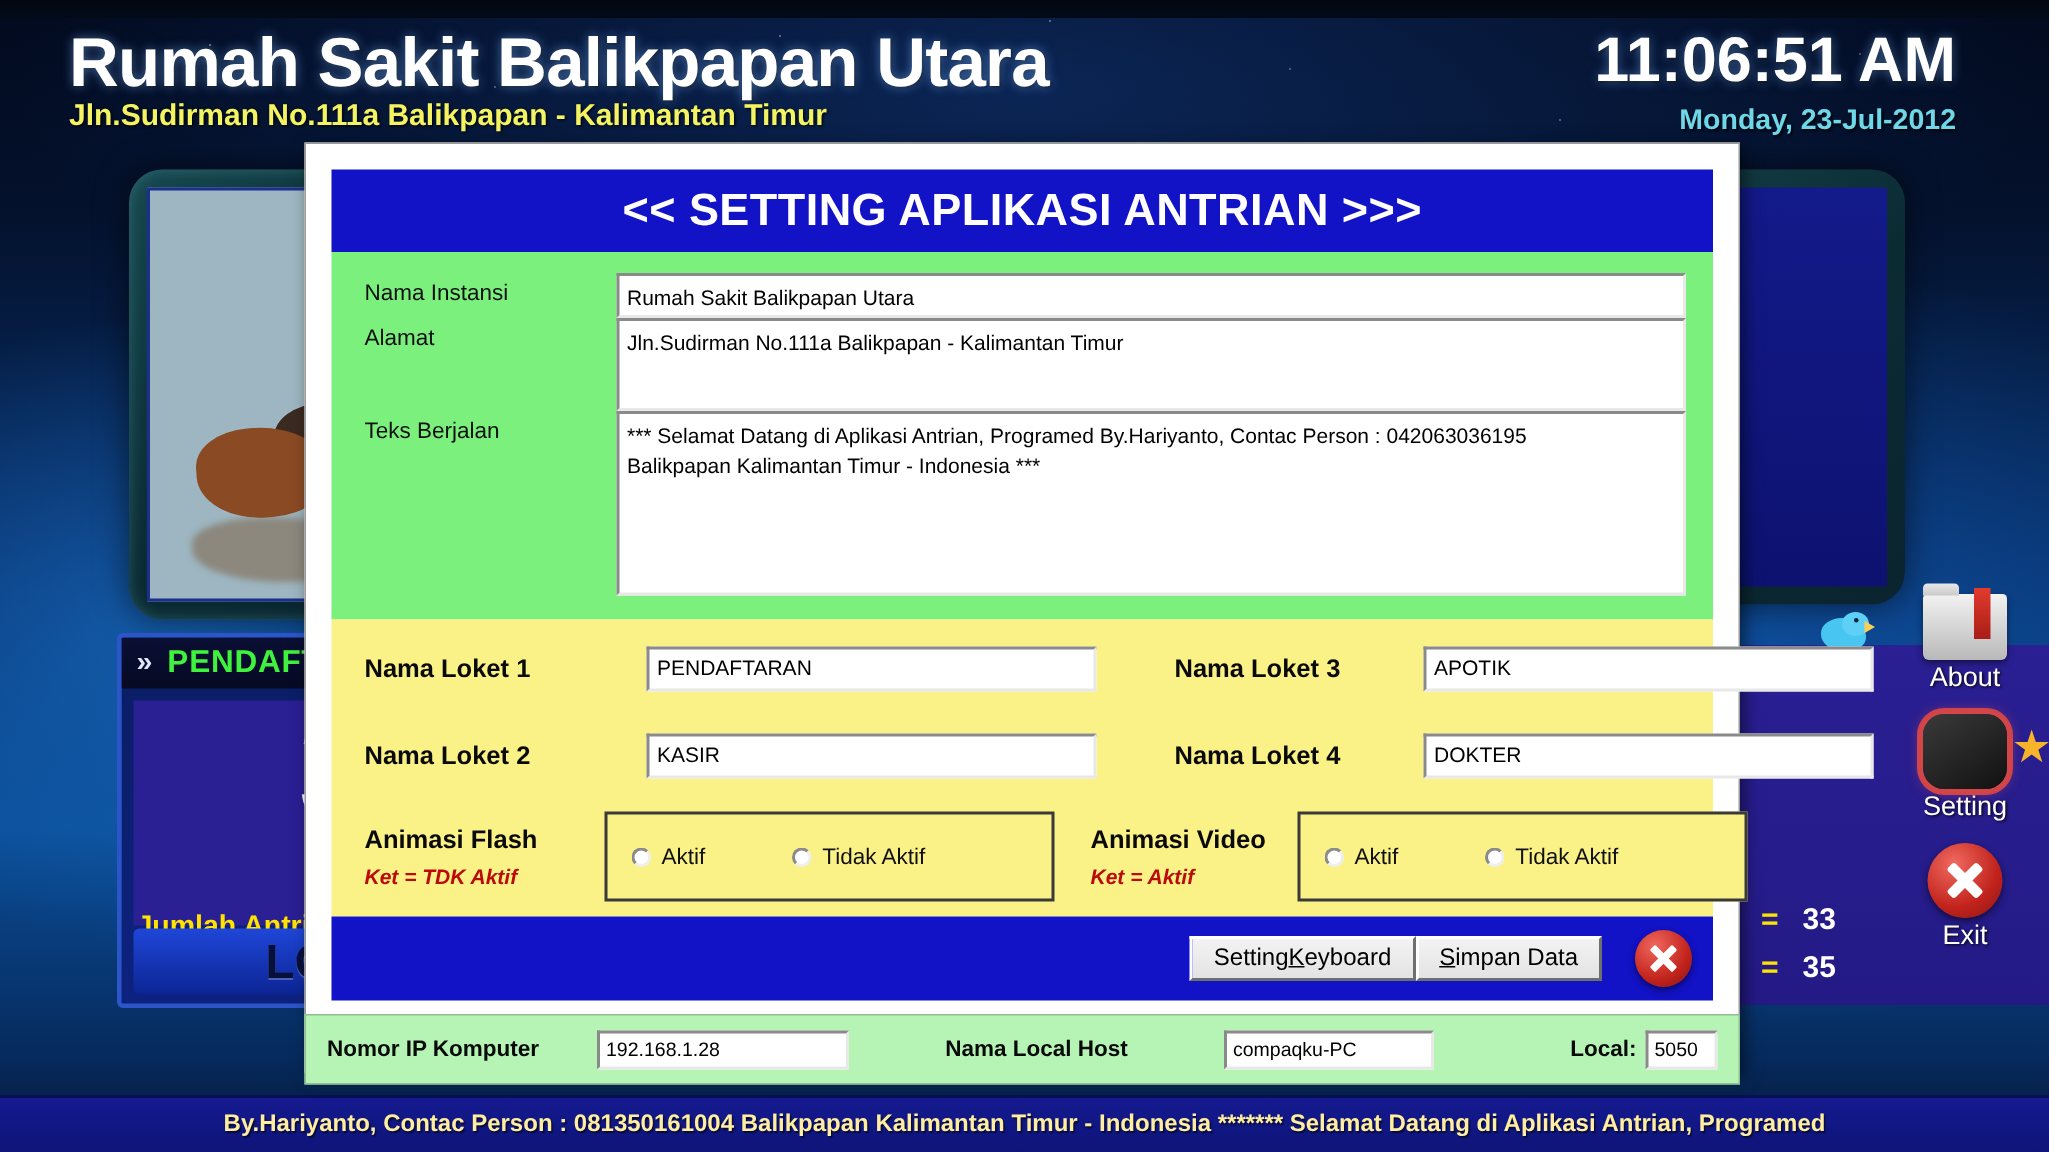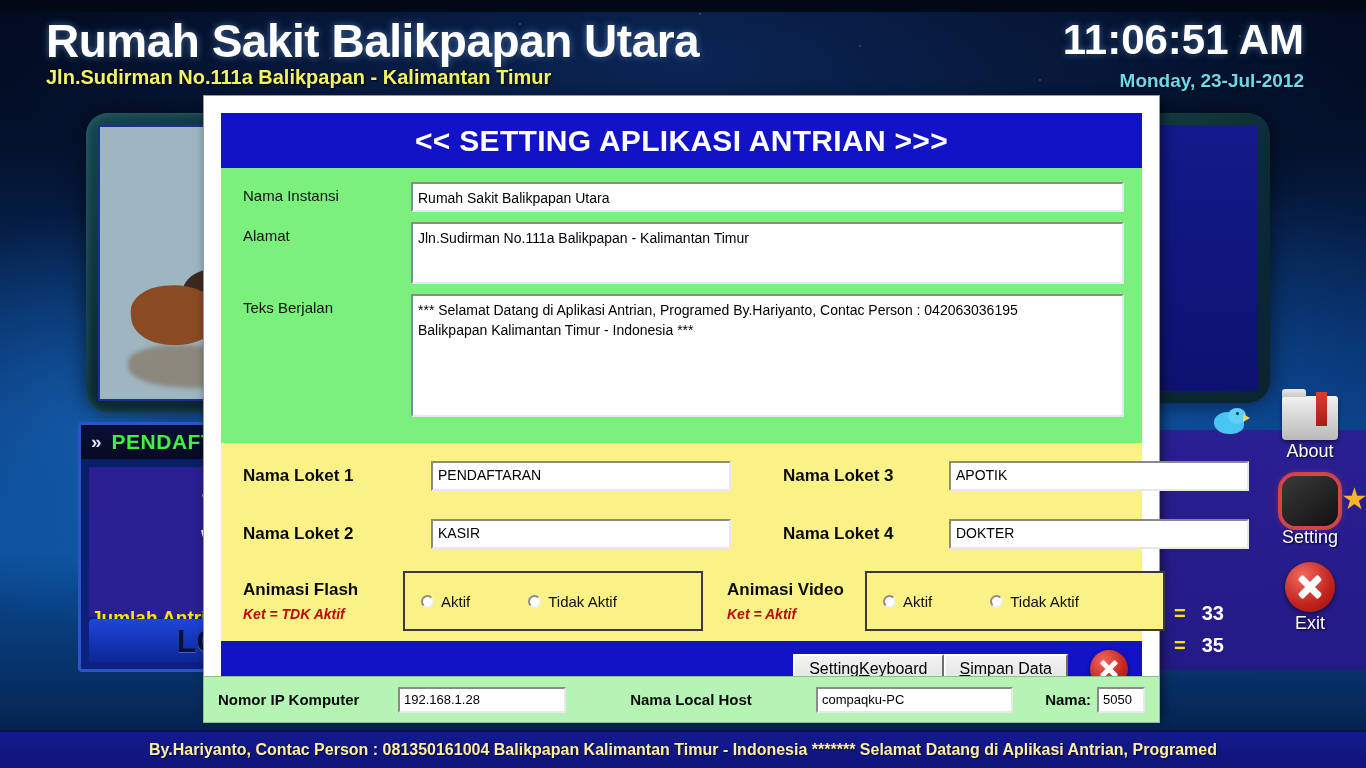--- a/index.html
+++ b/index.html
@@ -224,21 +224,21 @@
     height:55px; background:#1212c6;
     display:flex; align-items:center; justify-content:center;
   }
   .dlg-title span {
     color:#ffffff; font-size:30px; font-weight:bold; letter-spacing:.3px;
   }
   .sec-green { background:#7bf07d; padding:14px 18px 16px 22px; }
   .sec-yellow { background:#fbf287; padding:18px 18px 10px 22px; }
   .sec-blue { background:#1212c6; height:56px; display:flex; align-items:center; justify-content:flex-end; padding-right:14px; gap:0; }
 
-  .frow { display:flex; align-items:flex-start; margin-bottom:10px; }
+  .frow { display:flex; align-items:flex-start; }
   .flabel { width:168px; flex:0 0 168px; font-size:15px; color:#101010; padding-top:5px; }
   .ctl {
     flex:1; background:#ffffff;
     border:2px solid; border-color:#8a8a8a #e8e8e8 #e8e8e8 #8a8a8a;
     font-size:14px; color:#000; padding:4px 4px 4px 5px;
     line-height:1.45; overflow:hidden;
   }
   .ctl.h1r { height:30px; }
   .ctl.h2r { height:62px; }
   .ctl.h5r { height:123px; }
@@ -459,17 +459,17 @@
           <span>impan Data</span>
       </div>
       <div class="close-round"></div>
     </div>
   </div>
 
   <div id="netstrip">
     <div class="nlabel" style="width:180px;">Nomor IP Komputer</div>
     <div class="nctl" style="width:168px;">192.168.1.28</div>
     <div class="nlabel" style="width:250px; text-align:center;">Nama Local Host</div>
-    <div class="nctl" style="width:197px;">compaqku-PC</div>
-    <div class="nlabel" style="margin-left:auto; margin-right:6px;">Nama:</div>
+    <div class="nctl" style="width:140px;">compaqku-PC</div>
+    <div class="nlabel" style="margin-left:auto; margin-right:6px;">Local:</div>
     <div class="nctl" style="width:48px;">5050</div>
   </div>
 </div>
 
 </body></html>

